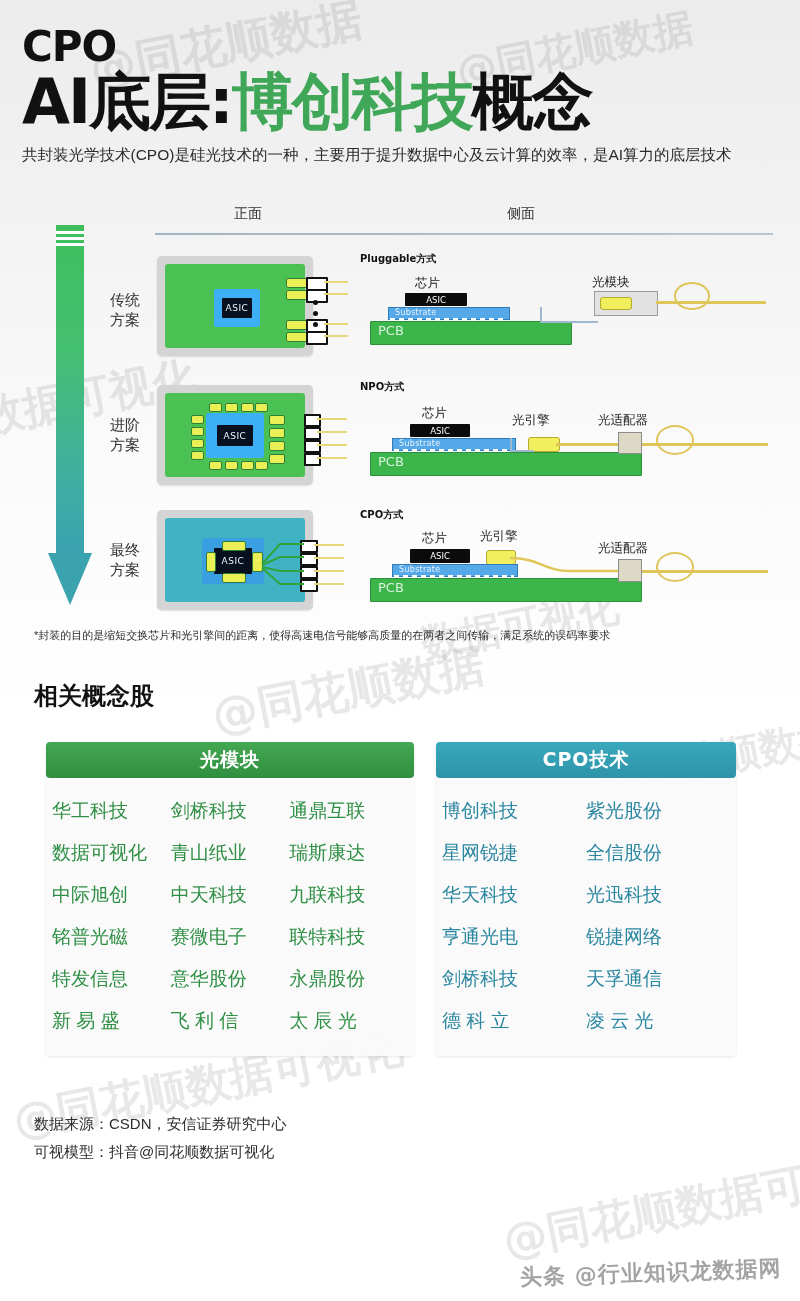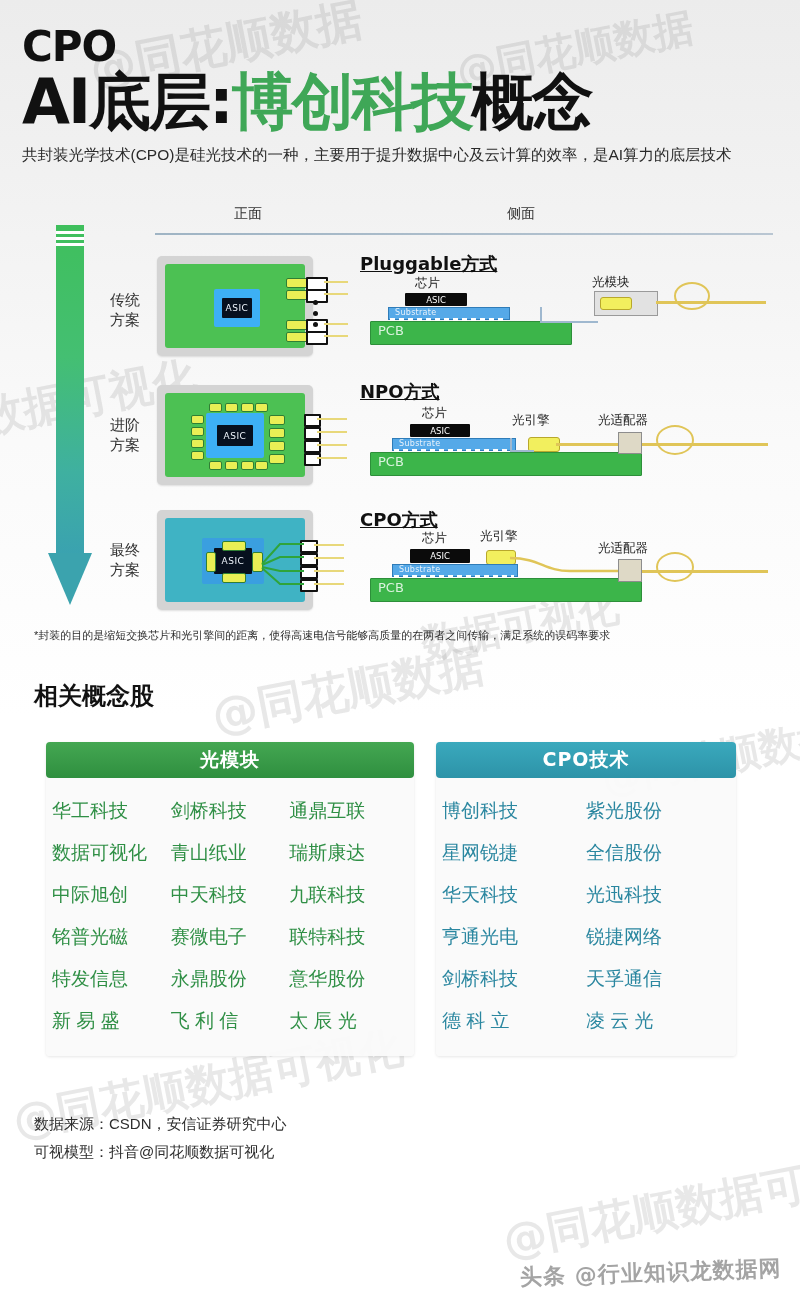--- a/index.html
+++ b/index.html
@@ -66,22 +66,22 @@
   .asicbox{position:absolute;background:#3db0f5;border-radius:2px;}
   .asic{position:absolute;background:#07101e;color:#eef4fb;font-size:9px;
         display:flex;align-items:center;justify-content:center;
         font-family:"DejaVu Sans",sans-serif;letter-spacing:.5px;border-radius:1px;}
   .pad{position:absolute;background:#e9ef55;border:1px solid #2f7f34;border-radius:2px;}
   .conn{position:absolute;background:#ffffff;border:2px solid #111;border-radius:1px;}
   .fiber{position:absolute;height:2px;background:#e8d87a;}
 
   
   .side{position:absolute;}
-  .side .ttl{position:absolute;font-size:18px;font-weight:700;color:#111;
-             font-family:"DejaVu Sans",sans-serif;white-space:nowrap;text-decoration:underline;}
+  .side .ttl{position:absolute;font-size:10px;font-weight:700;color:#111;
+             font-family:"DejaVu Sans",sans-serif;white-space:nowrap;}
   .side .lbl{position:absolute;font-size:12.5px;color:#1b1b1b;white-space:nowrap;}
   .pcb{position:absolute;background:#3cb54a;border:1px solid #2d8f3a;border-radius:1px;}
   .pcb span{position:absolute;left:7px;top:1px;color:#d9f2dc;font-size:13px;
             font-family:"DejaVu Sans",sans-serif;}
   .substrate{position:absolute;background:#55a9e8;border:1px solid #2f7cb8;}
   .substrate span{position:absolute;left:6px;top:0px;color:#e8f2fb;font-size:8px;
             font-family:"DejaVu Sans",sans-serif;letter-spacing:.3px;}
   .balls{position:absolute;height:4px;
     background:repeating-linear-gradient(90deg,#ffffff 0 5px,transparent 5px 9px);}
   .chipblk{position:absolute;background:#0b0b0b;border-radius:1px;
@@ -313,22 +313,22 @@
           <div class="cell">数据可视化</div>
           <div class="cell">青山纸业</div>
           <div class="cell">瑞斯康达</div>
           <div class="cell">中际旭创</div>
           <div class="cell">中天科技</div>
           <div class="cell">九联科技</div>
           <div class="cell">铭普光磁</div>
           <div class="cell">赛微电子</div>
           <div class="cell">联特科技</div>
           <div class="cell">特发信息</div>
+          <div class="cell">意华股份</div>
           <div class="cell">永鼎股份</div>
-          <div class="cell">意华股份</div>
           <div class="cell">新 易 盛</div>
           <div class="cell">飞 利 信</div>
           <div class="cell">太 辰 光</div>
         </div>
     </div>
     <div class="tbl teal" style="left:436px;top:0;width:300px;">
       <div class="head">CPO技术</div>
       <div class="grid g2" id="grid1">
           <div class="cell">博创科技</div>
           <div class="cell">紫光股份</div>

